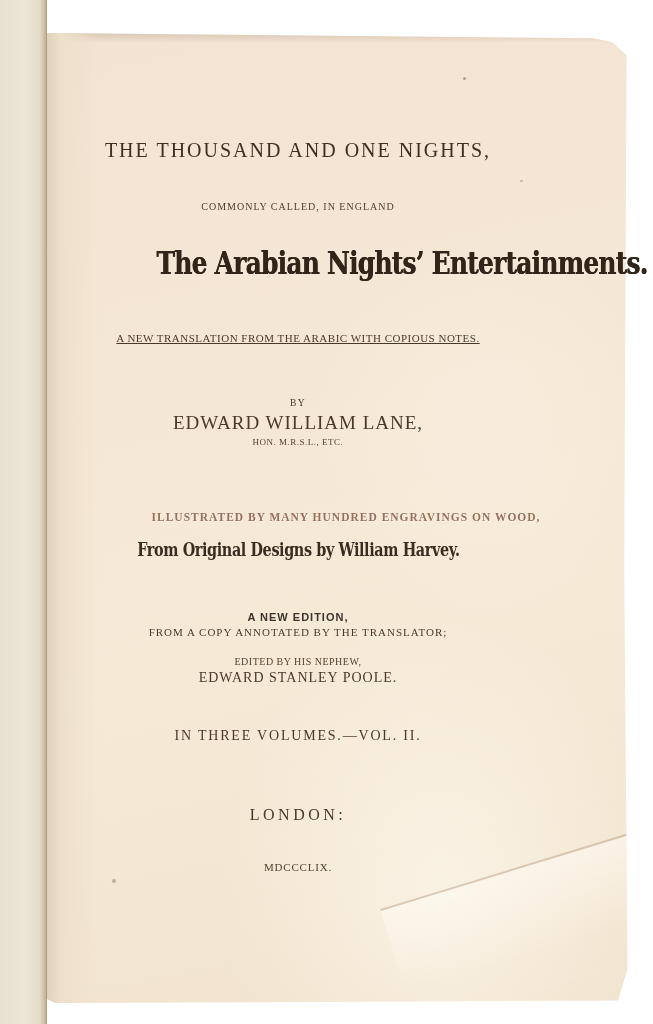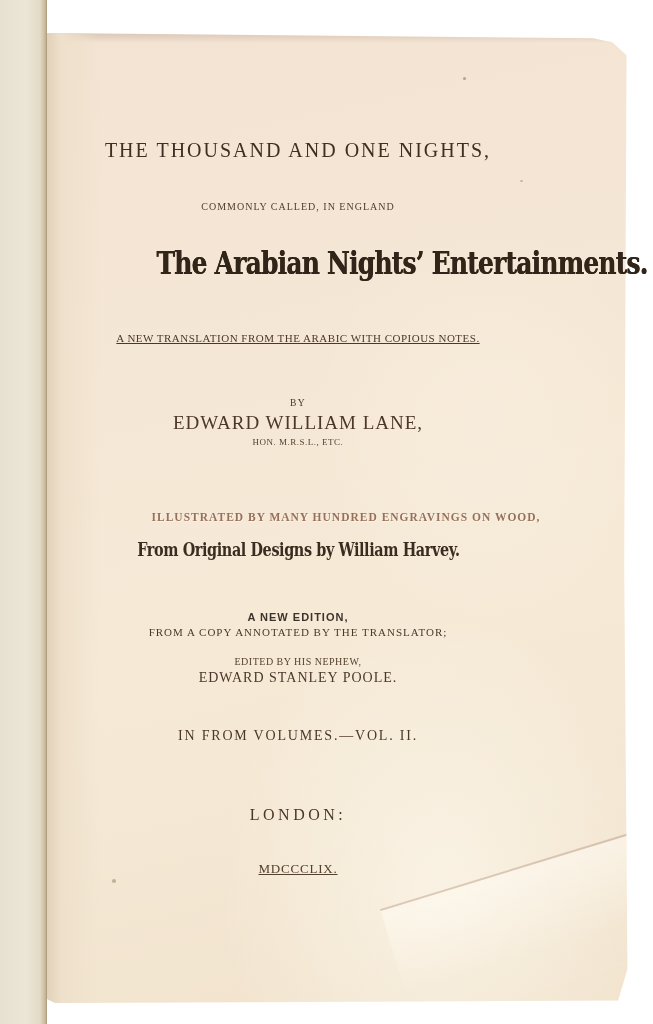--- a/index.html
+++ b/index.html
@@ -66,21 +66,21 @@
     font-family:"DejaVu Serif", serif;}
   .t-designs .squeeze{display:inline-block;transform:scaleX(.8);transform-origin:center;letter-spacing:-.5px;}
   .t-edition{top:603px;font-size:11px;font-weight:bold;letter-spacing:1px;color:#3c342c;
     font-family:"Liberation Sans", sans-serif;margin-top:8px;}
   .t-annotation{top:626px;font-size:11px;letter-spacing:1px;color:#4b382a;}
   .t-editorintro{top:656px;font-size:10px;letter-spacing:.5px;color:#55412e;}
   .t-editorname{top:670px;font-size:14px;letter-spacing:1px;color:#4b382b;}
   .t-volume{top:728px;font-size:14px;letter-spacing:1.8px;color:#4b382b;}
   .t-city{top:806px;font-size:16px;letter-spacing:3.5px;color:#4b372a;}
   .t-publisher{top:834px;font-size:16px;letter-spacing:2px;color:#4b372a;}
-  .t-year{top:861px;font-size:13px;letter-spacing:.8px;color:#53402d;text-decoration:underline;}
+  .t-year{top:861px;font-size:11px;letter-spacing:.8px;color:#53402d;}
 </style>
 </head>
 <body>
 
 <div class="scene">
 
   <div class="binding-shadow"></div>
   <div class="binding-edge"></div>
 
   <div class="adjacent-page"></div>
@@ -99,18 +99,18 @@
     <div class="line t-translation">A NEW TRANSLATION FROM THE ARABIC WITH COPIOUS NOTES.</div>
     <div class="line t-by">BY</div>
     <div class="line t-author">EDWARD WILLIAM LANE,</div>
     <div class="line t-honors">HON. M.R.S.L., ETC.</div>
     <div class="line t-illustrated">ILLUSTRATED BY MANY HUNDRED ENGRAVINGS ON WOOD,</div>
     <div class="line t-designs"><span class="squeeze">From Original Designs by William Harvey.</span></div>
     <div class="line t-edition">A NEW EDITION,</div>
     <div class="line t-annotation">FROM A COPY ANNOTATED BY THE TRANSLATOR;</div>
     <div class="line t-editorintro">EDITED BY HIS NEPHEW,</div>
     <div class="line t-editorname">EDWARD STANLEY POOLE.</div>
-    <div class="line t-volume">IN FROM VOLUMES.—VOL. II.</div>
+    <div class="line t-volume">IN THREE VOLUMES.—VOL. II.</div>
     <div class="line t-city">LONDON:</div>
     <div class="line t-year">MDCCCLIX.</div>
   </div>
 
 </div>
 
 </body></html>

